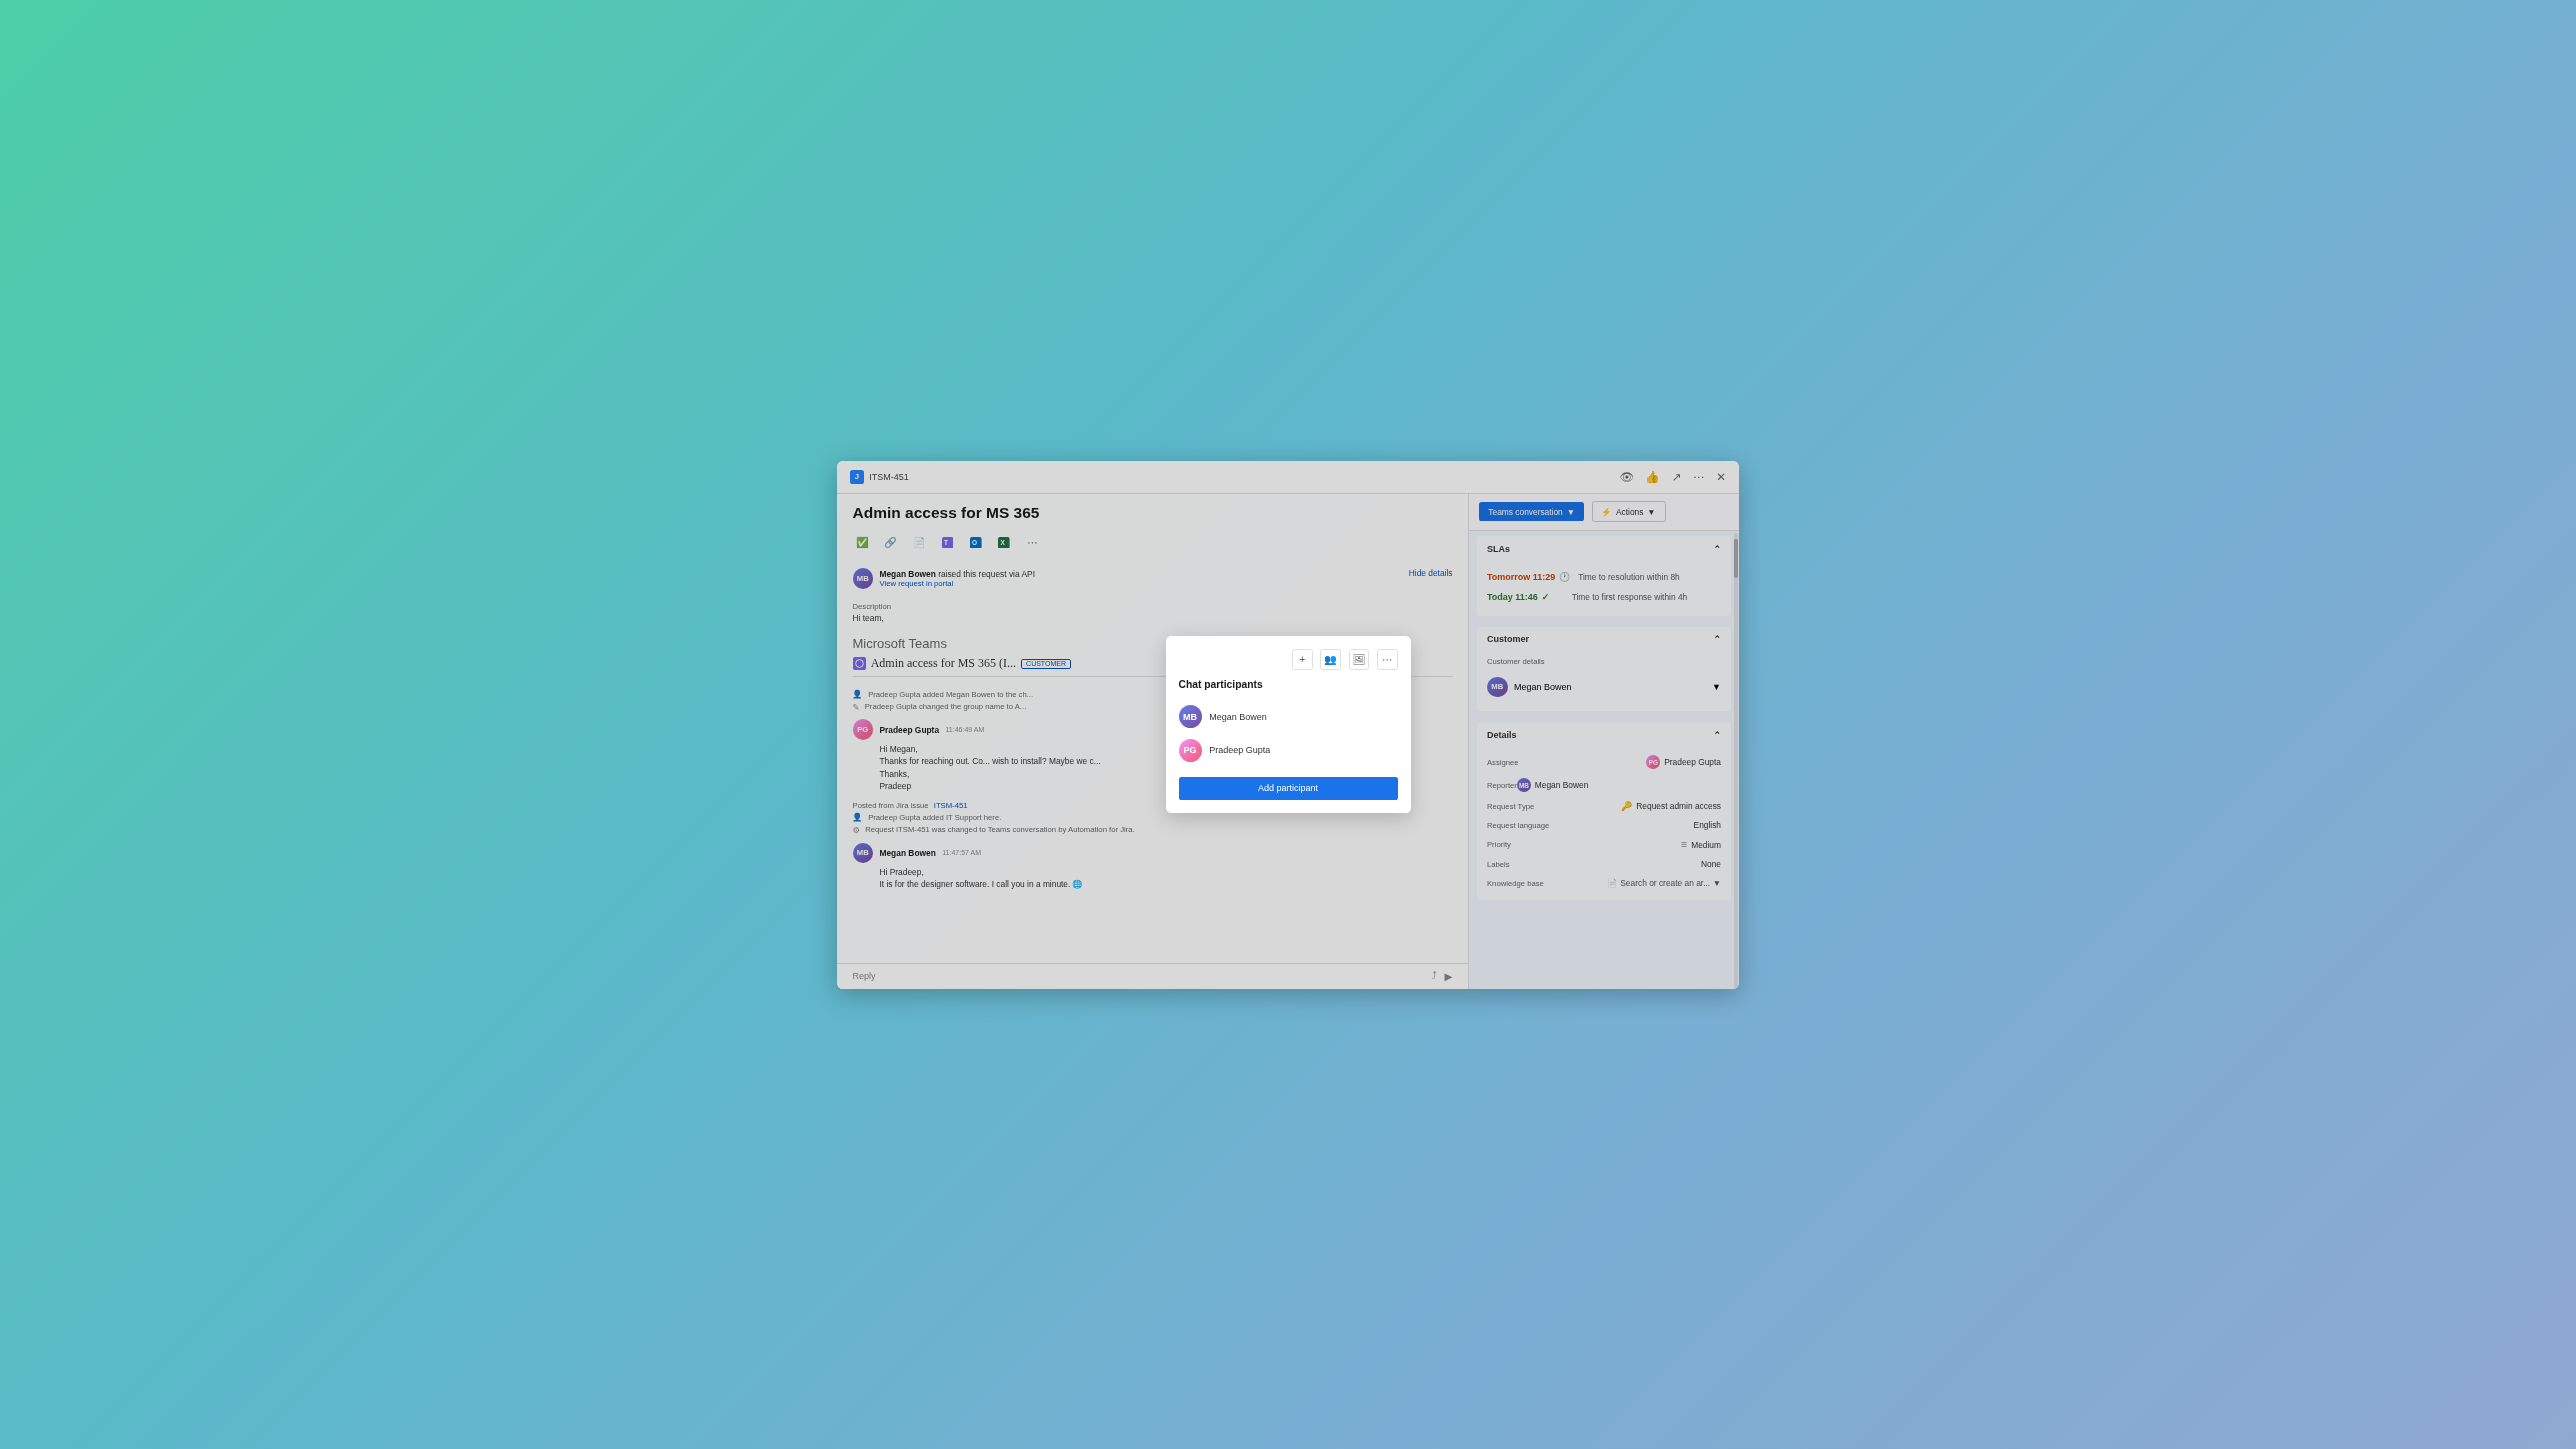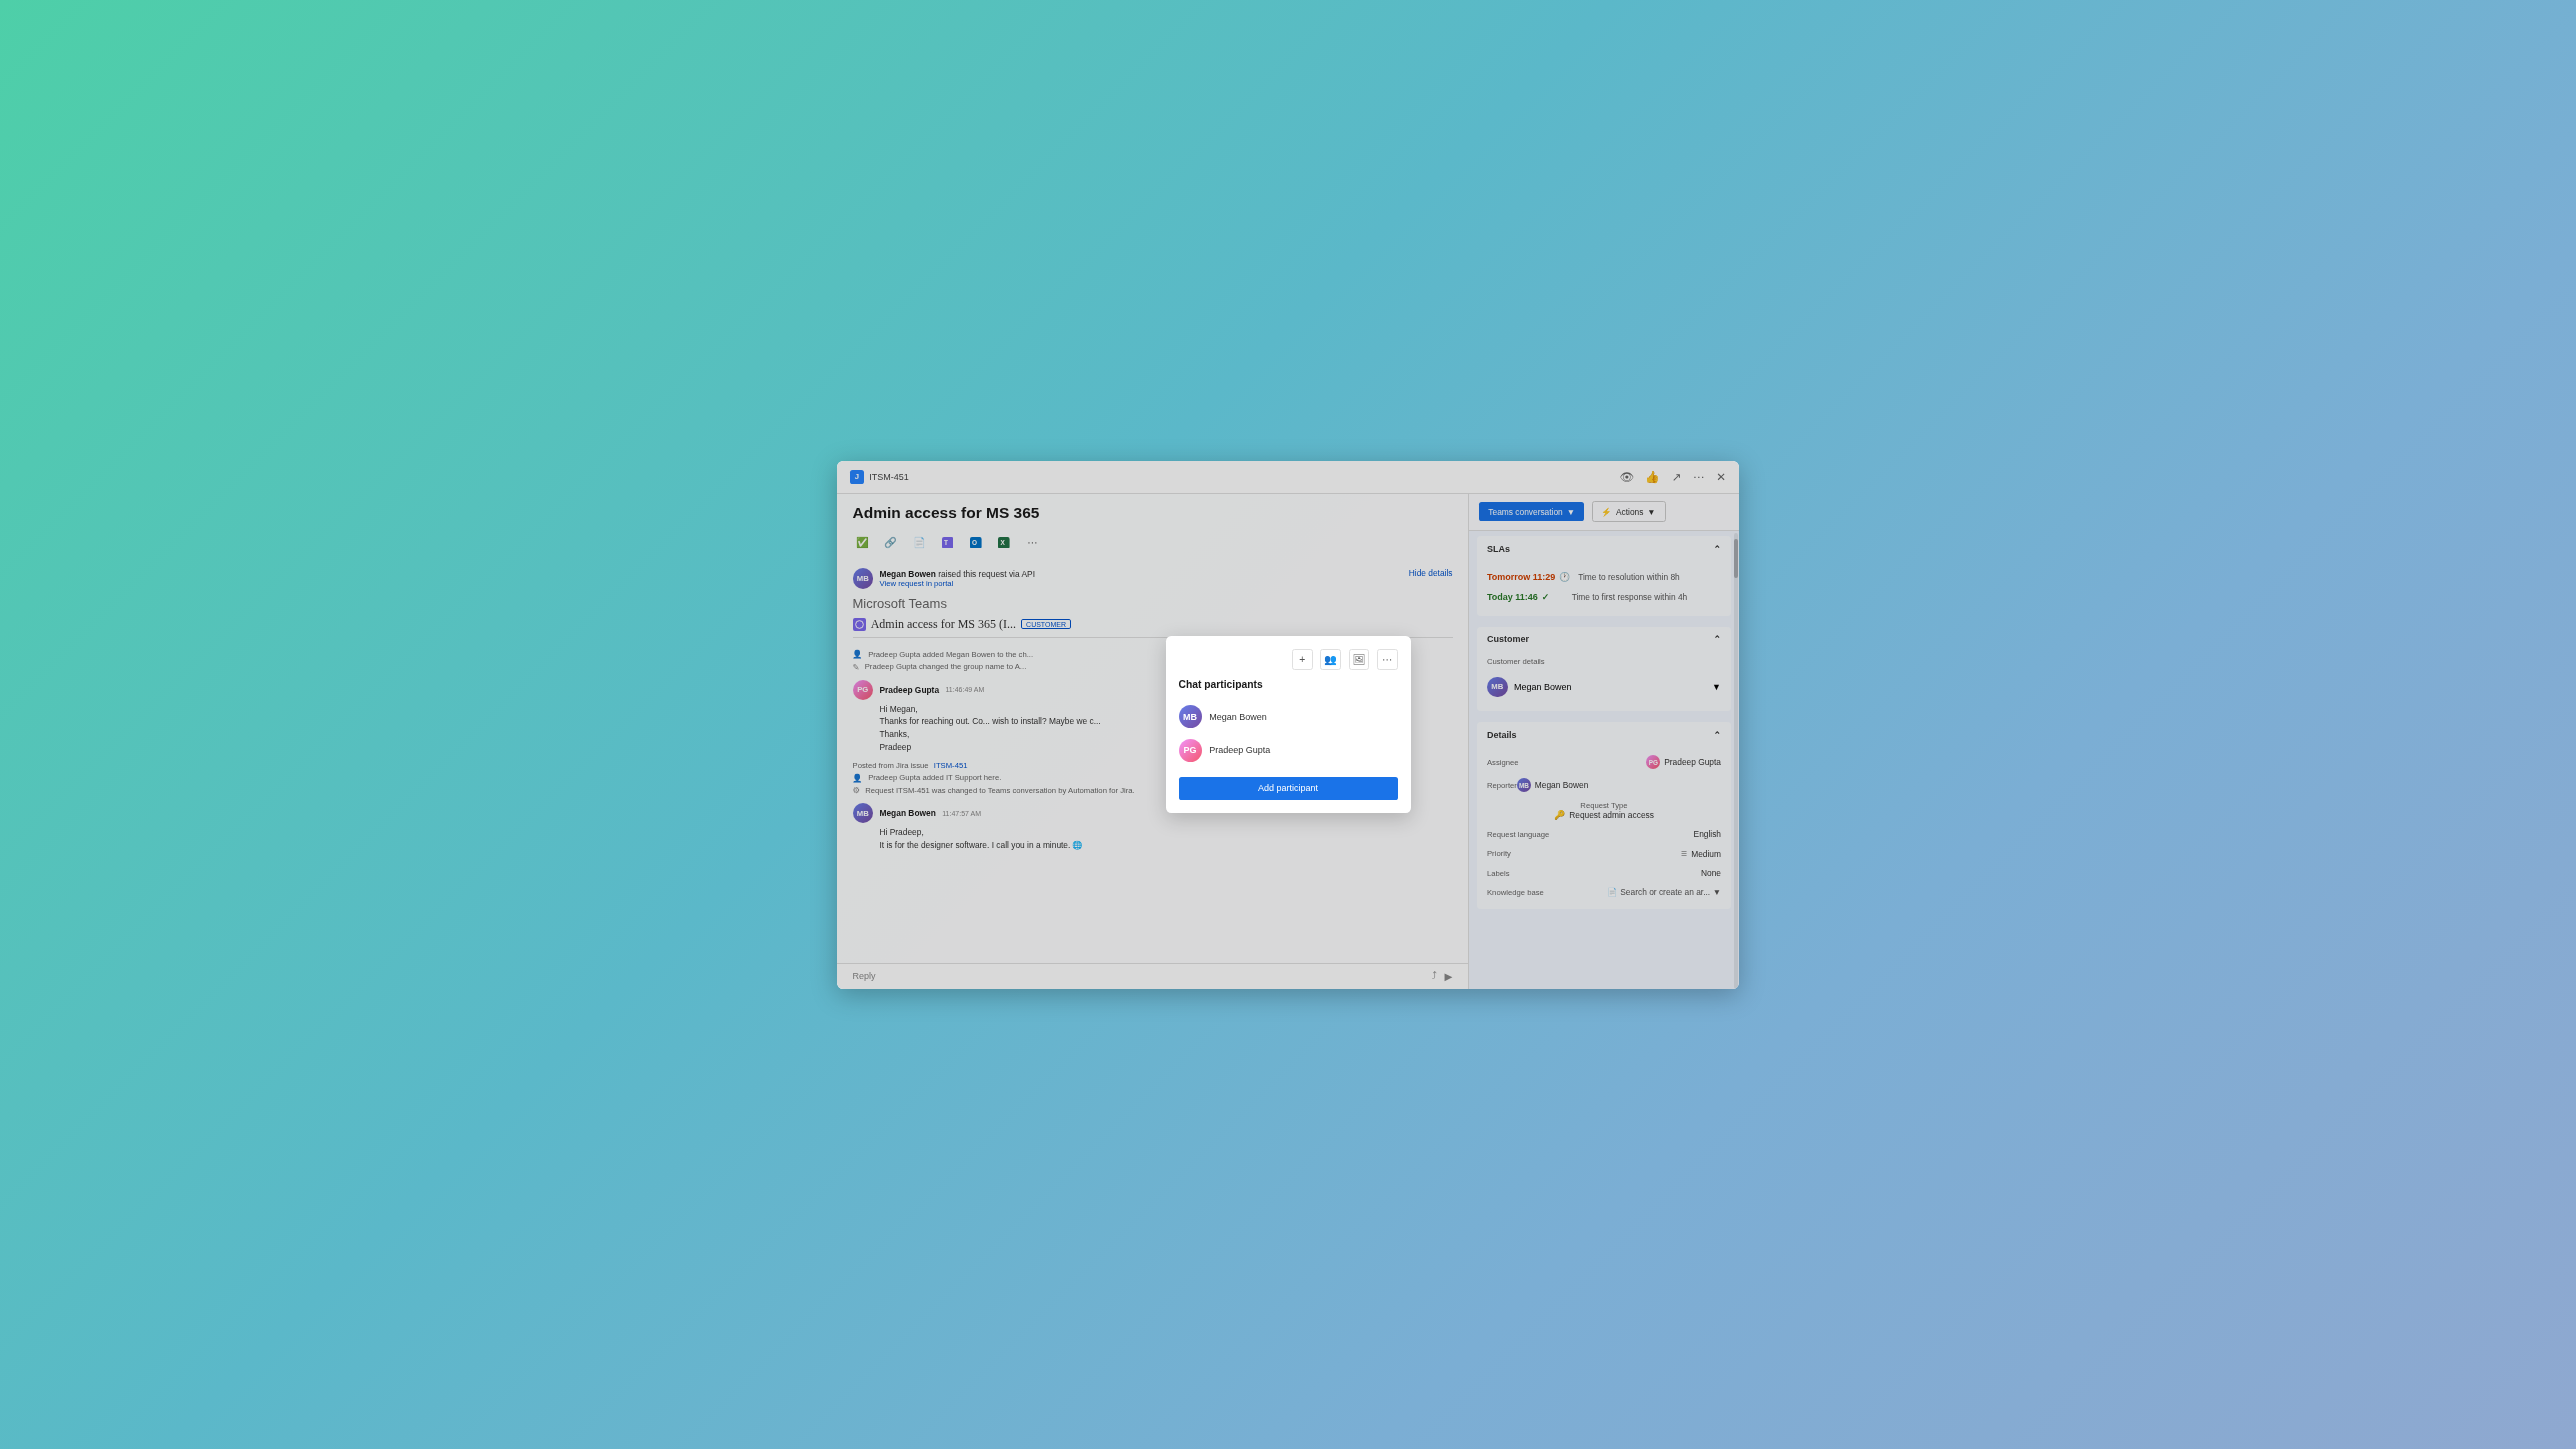--- a/index.html
+++ b/index.html
@@ -456,20 +456,24 @@
               <div class="reporter-info">
                 <strong>Megan Bowen</strong>
                 <span>raised this request via API</span>
               </div>
               <div class="view-portal-link">View request in portal</div>
             </div>
           </div>
           <button class="hide-details-btn">Hide details</button>
         </div>
 
+        <div class="description-section">
+          <div class="description-label">Description</div>
+          <div class="description-text">Hi team,</div>
+        </div>
 
         <div class="ms-teams-section">
           <div class="ms-teams-label">Microsoft Teams</div>
           <div class="ms-teams-row">
             <div class="teams-icon">
               <svg width="9" height="9" viewBox="0 0 14 14">
                   <circle cx="7" cy="7" r="6" fill="none" stroke="white" stroke-width="1.5"></circle>
                 </svg>
             </div>
             <span class="teams-title">Admin access for MS 365 (I...</span>
@@ -608,21 +612,21 @@
             </div>
 
             <div style="display:flex;align-items:center;justify-content:flex-start;padding:2.6px 0;">
               <span style="font-size:7.7px;color:#666;">Reporter</span>
               <span style="font-size:8.4px;color:#333;display:flex;align-items:center;gap:3.9px;">
                 <span class="avatar-sm avatar-mb" style="width:14px;height:14px;font-size:6.4px;">MB</span>
                 Megan Bowen
               </span>
             </div>
 
-            <div style="display:flex;align-items:center;justify-content:flex-end;padding:2.6px 0;flex-direction:column;">
+            <div style="display:flex;align-items:center;justify-content:space-between;padding:2.6px 0;">
               <span style="font-size:7.7px;color:#666;">Request Type</span>
               <span style="font-size:8.4px;color:#333;display:flex;align-items:center;gap:3.9px;">
                 <span style="font-size:9px;">🔑</span>
                 Request admin access
               </span>
             </div>
 
             <div style="display:flex;align-items:center;justify-content:space-between;padding:2.6px 0;">
               <span style="font-size:7.7px;color:#666;">Request language</span>
               <span style="font-size:8.4px;color:#333;">English</span>

